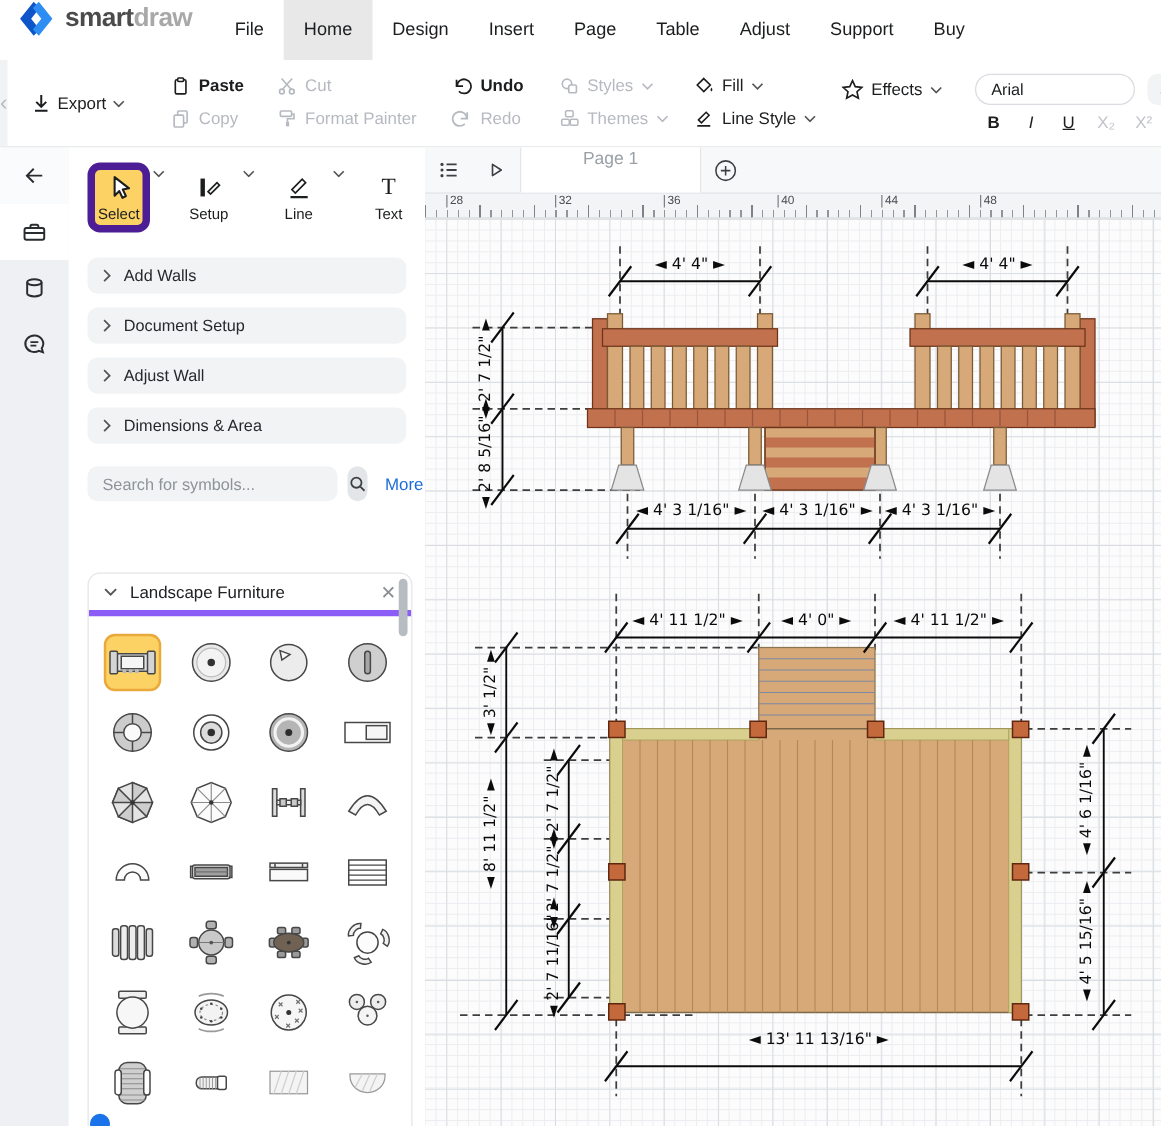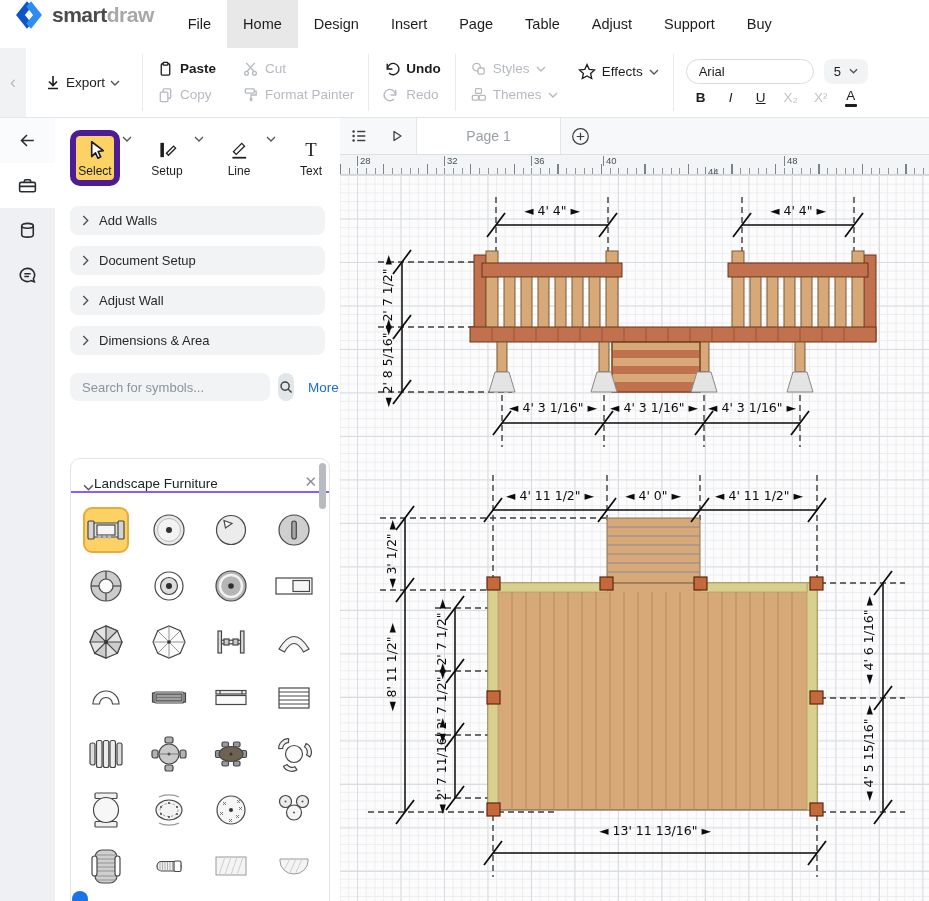--- a/index.html
+++ b/index.html
@@ -55,33 +55,33 @@
   .acc-row{height:29px;background:#f1f3f5;border-radius:8px;display:flex;align-items:center;gap:10px;padding:0 12px;margin-bottom:11px;cursor:pointer}
   .acc-row span{font-size:13px;color:#26282b}
 
   .search-row{display:flex;align-items:center;margin-top:18px;gap:8px}
   .search-input{flex:0 0 138px;height:28px;background:#f1f3f5;border:none;border-radius:8px;padding:12px 12px;font-size:13px;font-family:inherit;color:#45494e;outline:none}
   .search-input::placeholder{color:#8d939a}
   .search-btn{width:32px;height:28px;background:#e3e6e9;border:none;border-radius:8px;display:flex;align-items:center;justify-content:center;cursor:pointer}
   .more-link{display:flex;align-items:center;gap:5px;color:#1a6bdb;font-size:13.5px;cursor:pointer;margin-left:6px}
 
   .symbols-panel{position:absolute;left:15px;right:10px;top:340px;bottom:-10px;border:1px solid #e2e5e8;border-radius:10px;background:#fff;overflow:hidden}
-  .sym-header{height:34px;display:flex;align-items:flex-end;padding:0 12px;border-bottom:2px solid #8b5cf6}
+  .sym-header{height:34px;display:flex;align-items:center;gap:10px;padding:0 12px;border-bottom:5px solid #8b5cf6}
   .sym-title{flex:1;font-size:13.5px;color:#202225}
   .sym-close{color:#8a8f94;font-size:15px;cursor:pointer;background:none;border:none}
   .sym-grid{display:grid;grid-template-columns:repeat(4,46px);justify-content:space-between;row-gap:10px;padding:14px 12px}
   .sym-cell{width:46px;height:46px;border-radius:9px;display:flex;align-items:center;justify-content:center;cursor:pointer;border:2px solid transparent}
   .sym-cell.sel{background:#fcd265;border-color:#e9a93b}
   .scroll-thumb{position:absolute;right:3px;top:4px;width:7px;height:46px;border-radius:4px;background:#b6bcc2}
 
   
   .canvas-col{flex:1;display:flex;flex-direction:column;min-width:0;background:#fff}
   .tabbar{height:37px;background:#f7f8f9;border-bottom:1px solid #dddfe3;display:flex;align-items:stretch;flex:0 0 auto}
   .tab-icon{width:38px;display:flex;align-items:center;justify-content:center;cursor:pointer}
-  .page-tab{width:145px;background:#fff;border-left:1px solid #e3e5e8;border-right:1px solid #e3e5e8;display:flex;align-items:center;justify-content:center;font-size:14px;color:#9aa0a6;cursor:pointer}
+  .page-tab{width:145px;background:#fff;border-left:1px solid #e3e5e8;border-right:1px solid #e3e5e8;display:flex;justify-content:center;font-size:14px;color:#9aa0a6;cursor:pointer}
   .ruler{height:20px;background:#f3f4f5;border-bottom:1px solid #cfd3d6;position:relative;flex:0 0 auto;overflow:hidden}
   .ruler-num{position:absolute;top:1px;font-size:9.5px;color:#4a4f55;border-left:1px solid #7d8288;padding-left:2px;line-height:10px}
   .ticks1{position:absolute;bottom:0;left:0;right:0;height:6px;background:repeating-linear-gradient(90deg,#90959b 0 1px,transparent 1px 8.7px)}
   .ticks2{position:absolute;bottom:0;left:0;right:0;height:10px;background:repeating-linear-gradient(90deg,#7d8288 0 1px,transparent 1px 43.5px)}
   .grid-area{flex:1;position:relative;background-color:#fcfcfd;
     background-image:
       linear-gradient(to right,#d9dde1 1px,transparent 1px),
       linear-gradient(to bottom,#d9dde1 1px,transparent 1px),
       linear-gradient(to right,#ecedf0 1px,transparent 1px),
       linear-gradient(to bottom,#ecedf0 1px,transparent 1px);
@@ -215,20 +215,42 @@
             <rect x="2.5" y="10" width="6.4" height="5" rx="1" stroke="#b6bac0" fill="none" stroke-width="1.3"></rect>
             <rect x="9.8" y="10" width="6.4" height="5" rx="1" stroke="#b6bac0" fill="#fff" stroke-width="1.3"></rect>
           </svg>
         <span>Themes</span>
         <svg class="ic" width="10" height="6" viewBox="0 0 10 6">
             <path d="M1 1 L5 5 L9 1" stroke="#b6bac0" stroke-width="1.4" fill="none"></path>
           </svg>
         </button>
     </div>
 
+    <div class="tb-group col1">
+      <button class="tbtn">
+        <svg class="ic" width="17" height="17" viewBox="0 0 18 18">
+            <path d="M8.5 3 L14 8.5 L8.5 14 L3 8.5 Z" stroke="#1b1d1f" fill="none" stroke-width="1.4"></path>
+            <path d="M15 10.5 q1.6 2.2 0 3.5 q-1.6 -1.3 0 -3.5" fill="#1b1d1f"></path>
+          </svg>
+        <span>Fill</span>
+        <svg class="ic" width="10" height="6" viewBox="0 0 10 6">
+            <path d="M1 1 L5 5 L9 1" stroke="#555" stroke-width="1.4" fill="none"></path>
+          </svg>
+        </button>
+      <button class="tbtn">
+        <svg class="ic" width="17" height="17" viewBox="0 0 18 18">
+            <path d="M4 10.5 L10.5 4 L13 6.5 L6.5 13 Z" stroke="#1b1d1f" fill="none" stroke-width="1.3"></path>
+            <path d="M3 15.5 H14" stroke="#1b1d1f" stroke-width="1.5"></path>
+          </svg>
+        <span>Line Style</span>
+        <svg class="ic" width="10" height="6" viewBox="0 0 10 6">
+            <path d="M1 1 L5 5 L9 1" stroke="#555" stroke-width="1.4" fill="none"></path>
+          </svg>
+        </button>
+    </div>
 
     <div class="tb-group">
       <button class="tbtn" style="margin-bottom:22px">
         <svg class="ic" width="18" height="18" viewBox="0 0 18 18">
             <path d="M9 1.5 L11.2 6.3 L16.5 6.9 L12.6 10.4 L13.7 15.6 L9 13 L4.3 15.6 L5.4 10.4 L1.5 6.9 L6.8 6.3 Z" stroke="#1b1d1f" fill="none" stroke-width="1.3"></path>
           </svg>
         <span>Effects</span>
         <svg class="ic" width="10" height="6" viewBox="0 0 10 6">
             <path d="M1 1 L5 5 L9 1" stroke="#555" stroke-width="1.4" fill="none"></path>
           </svg>
@@ -643,22 +665,22 @@
         </div>
       </div>
 
       <div class="ruler">
         <div class="ticks1"></div>
           <div class="ticks2"></div>
         <div id="ruler-nums">
             <div class="ruler-num" style="left: 17px;">28</div>
             <div class="ruler-num" style="left: 104px;">32</div>
             <div class="ruler-num" style="left: 191px;">36</div>
-            <div class="ruler-num" style="left: 263px;">40</div>
-            <div class="ruler-num" style="left: 365px; margin-top: 11px;">44</div>
+            <div class="ruler-num" style="left: 282px;">40</div>
+            <div class="ruler-num" style="left: 365px;">44</div>
             <div class="ruler-num" style="left: 444px;">48</div>
           </div>
       </div>
 
       <div class="grid-area">
         <svg class="draw-svg" width="589" height="726" viewBox="0 0 589 726">
 
           <g>
             <g>
               <line class="dd" x1="156" y1="22" x2="156" y2="80"></line>

